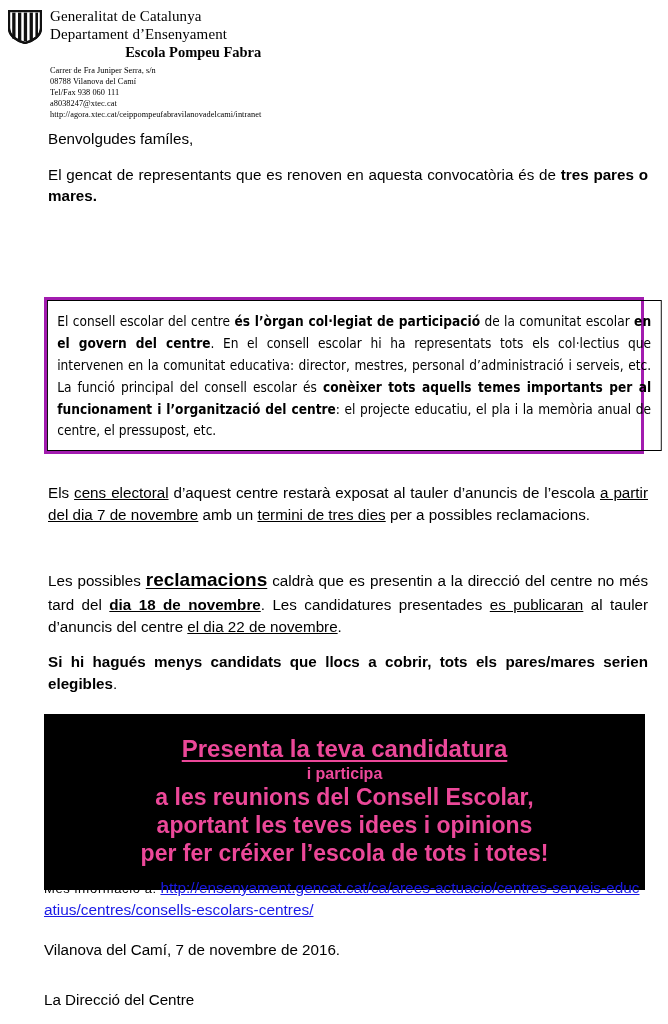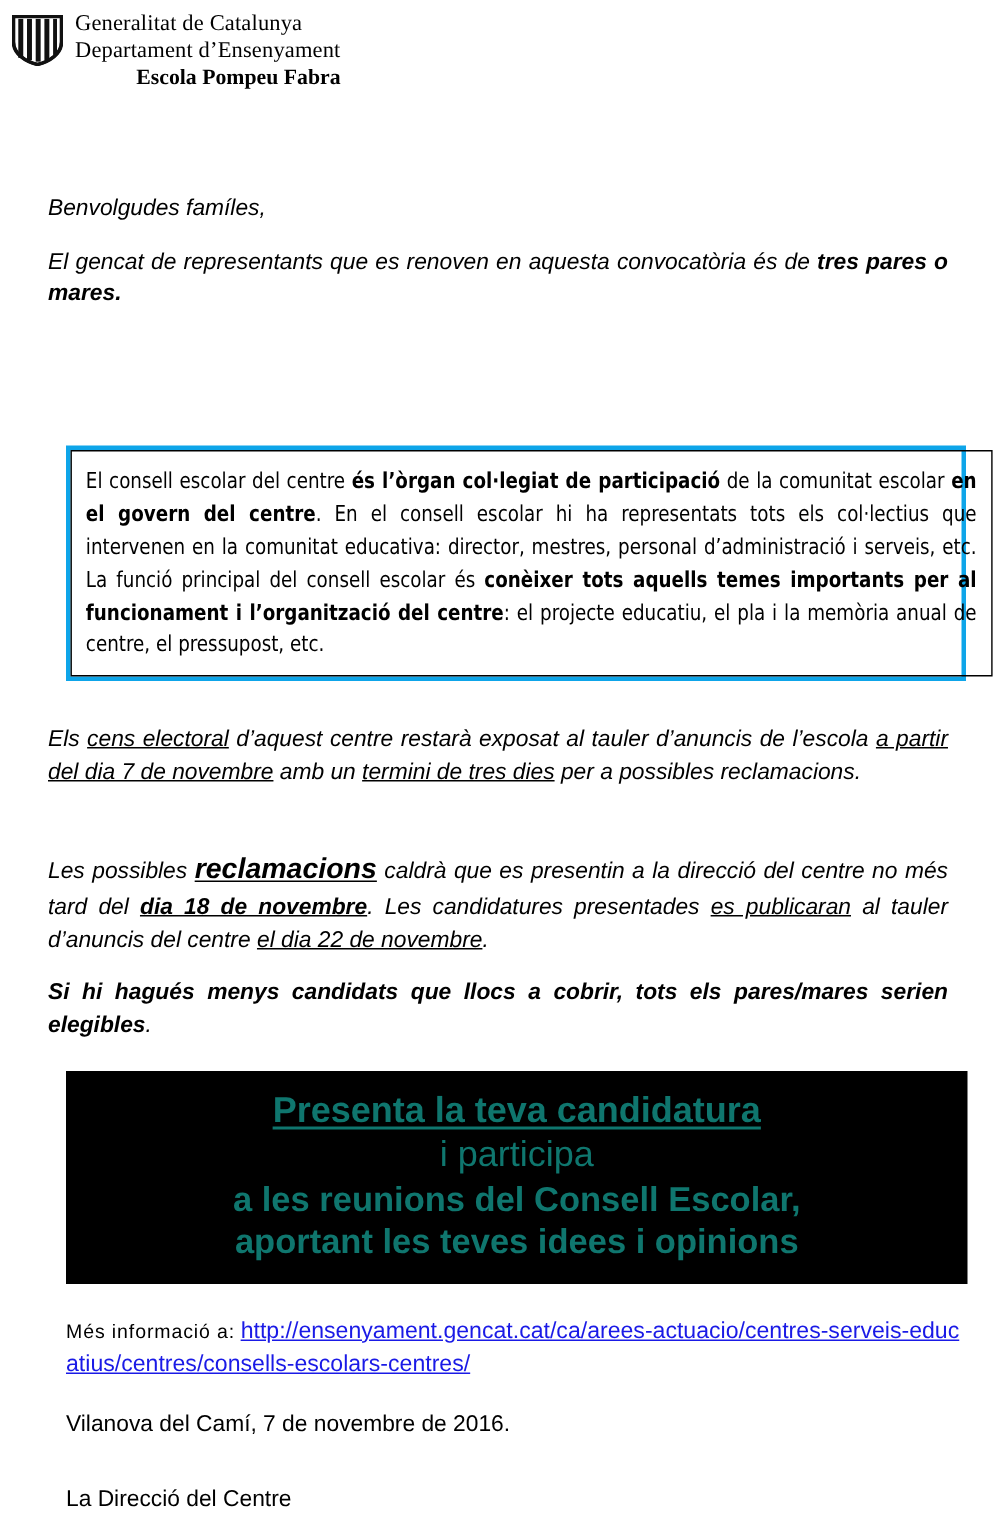--- a/index.html
+++ b/index.html
@@ -58,25 +58,24 @@
     margin-top: 5px;
     font-family: "Liberation Serif", serif;
     font-size: 8.3px;
     line-height: 1.32;
     letter-spacing: 0.05px;
   }
 
   
   .body-block {
     position: absolute;
-    left: 32px;
+    left: 48px;
     width: 600px;
     font-size: 15.2px;
     line-height: 1.42;
-    font-style: italic;
   }
   p.para {
     margin: 0 0 14px 0;
     text-align: justify;
   }
   p.para.last { margin-bottom: 0; }
   b, strong { font-weight: bold; }
   u { text-decoration: underline; text-underline-offset: 1px; }
 
   .greeting { margin-bottom: 18px; }
@@ -88,21 +87,21 @@
     text-underline-offset: 2px;
   }
 
   
   .info-box {
     position: absolute;
     left: 44px;
     top: 297px;
     width: 600px;
     box-sizing: border-box;
-    border: 3px solid #0ea5e9;
+    border: 3px solid #a21caf;
     background: #fff;
     padding: 0;
   }
   .info-box-inner {
     border: 1px solid #000;
     padding: 9px 10px 9px 10px;
     font-family: "Liberation Sans Narrow", "DejaVu Sans Condensed", "Liberation Sans", sans-serif;
     font-size: 14.6px;
     line-height: 1.5;
     text-align: justify;
@@ -111,41 +110,41 @@
     transform-origin: left center;
     width: 107.5%;
   }
 
   
   .banner {
     position: absolute;
     left: 44px;
     top: 714px;
     width: 601px;
-    height: 142px;
+    height: 176px;
     background: #000000;
-    color: #0f766e;
+    color: #ec4899;
     box-sizing: border-box;
     display: flex;
     flex-direction: column;
     align-items: center;
     justify-content: center;
     padding: 4px 0 6px 0;
   }
   .banner-l1 {
     font-size: 24px;
     font-weight: bold;
     text-decoration: underline;
     text-underline-offset: 3px;
     line-height: 1.18;
     margin-bottom: 1px;
   }
   .banner-l2 {
-    font-size: 24px;
-    font-weight: normal;
+    font-size: 16px;
+    font-weight: bold;
     line-height: 1.2;
   }
   .banner-l3, .banner-l4, .banner-l5 {
     font-size: 23px;
     font-weight: bold;
     line-height: 1.22;
   }
 
   
   .more-info {
@@ -187,20 +186,27 @@
         <rect x="15.8" y="2.6" width="3.3" height="28.5"></rect>
         <rect x="21.6" y="2.6" width="3.3" height="27.5"></rect>
         <rect x="27.4" y="2.6" width="2.6" height="24"></rect>
       </g>
       <path d="M1 1 H33 V18 C33 26 25 31 17 33 C9 31 1 26 1 18 Z" fill="none" stroke="#111111" stroke-width="2.4"></path>
     </svg>
     <div class="lh-text">
       <div class="lh-line1">Generalitat de Catalunya</div>
       <div class="lh-line2">Departament d’Ensenyament</div>
       <div class="lh-line3">Escola Pompeu Fabra</div>
+      <div class="lh-addr">
+        <div>Carrer de Fra Juniper Serra, s/n</div>
+        <div>08788 Vilanova del Camí</div>
+        <div>Tel/Fax  938 060 111</div>
+        <div>a8038247@xtec.cat</div>
+        <div>http://agora.xtec.cat/ceippompeufabravilanovadelcami/intranet</div>
+      </div>
     </div>
   </div>
 
   <div class="body-block" style="top:128px;">
     <p class="para greeting">Benvolgudes famíles,</p>
 
 
     <p class="para"><span>El gencat de representants que es renoven en aquesta convocatòria és de </span><b>tres pares o mares.</b></p>
   </div>
 
@@ -216,20 +222,21 @@
     <p class="para"><span>Les possibles </span><span class="big-bold">reclamacions</span><span> caldrà que es presentin a la direcció del centre no més tard del </span><b><u>dia 18 de novembre</u></b><span>. Les candidatures presentades </span><u>es publicaran</u><span> al tauler d’anuncis del centre </span><u>el dia 22 de novembre</u><span>.</span></p>
 
     <p class="para last"><b>Si hi hagués menys candidats que llocs a cobrir, tots els pares/mares serien elegibles</b><span>.</span></p>
   </div>
 
   <div class="banner">
     <div class="banner-l1">Presenta la teva candidatura</div>
     <div class="banner-l2">i participa</div>
     <div class="banner-l3">a les reunions del Consell Escolar,</div>
     <div class="banner-l4">aportant les teves idees i opinions</div>
+    <div class="banner-l5">per fer créixer l’escola de tots i totes!</div>
   </div>
 
   <div class="more-info">
     <span class="label">Més informació a:</span>
     <a href="#">http://ensenyament.gencat.cat/ca/arees-actuacio/centres-serveis-educatius/centres/consells-escolars-centres/</a>
   </div>
 
   <div class="signoff" style="top:939px;">Vilanova del Camí, 7 de novembre de 2016.</div>
   <div class="signoff" style="top:989px;">La Direcció del Centre</div>
 

